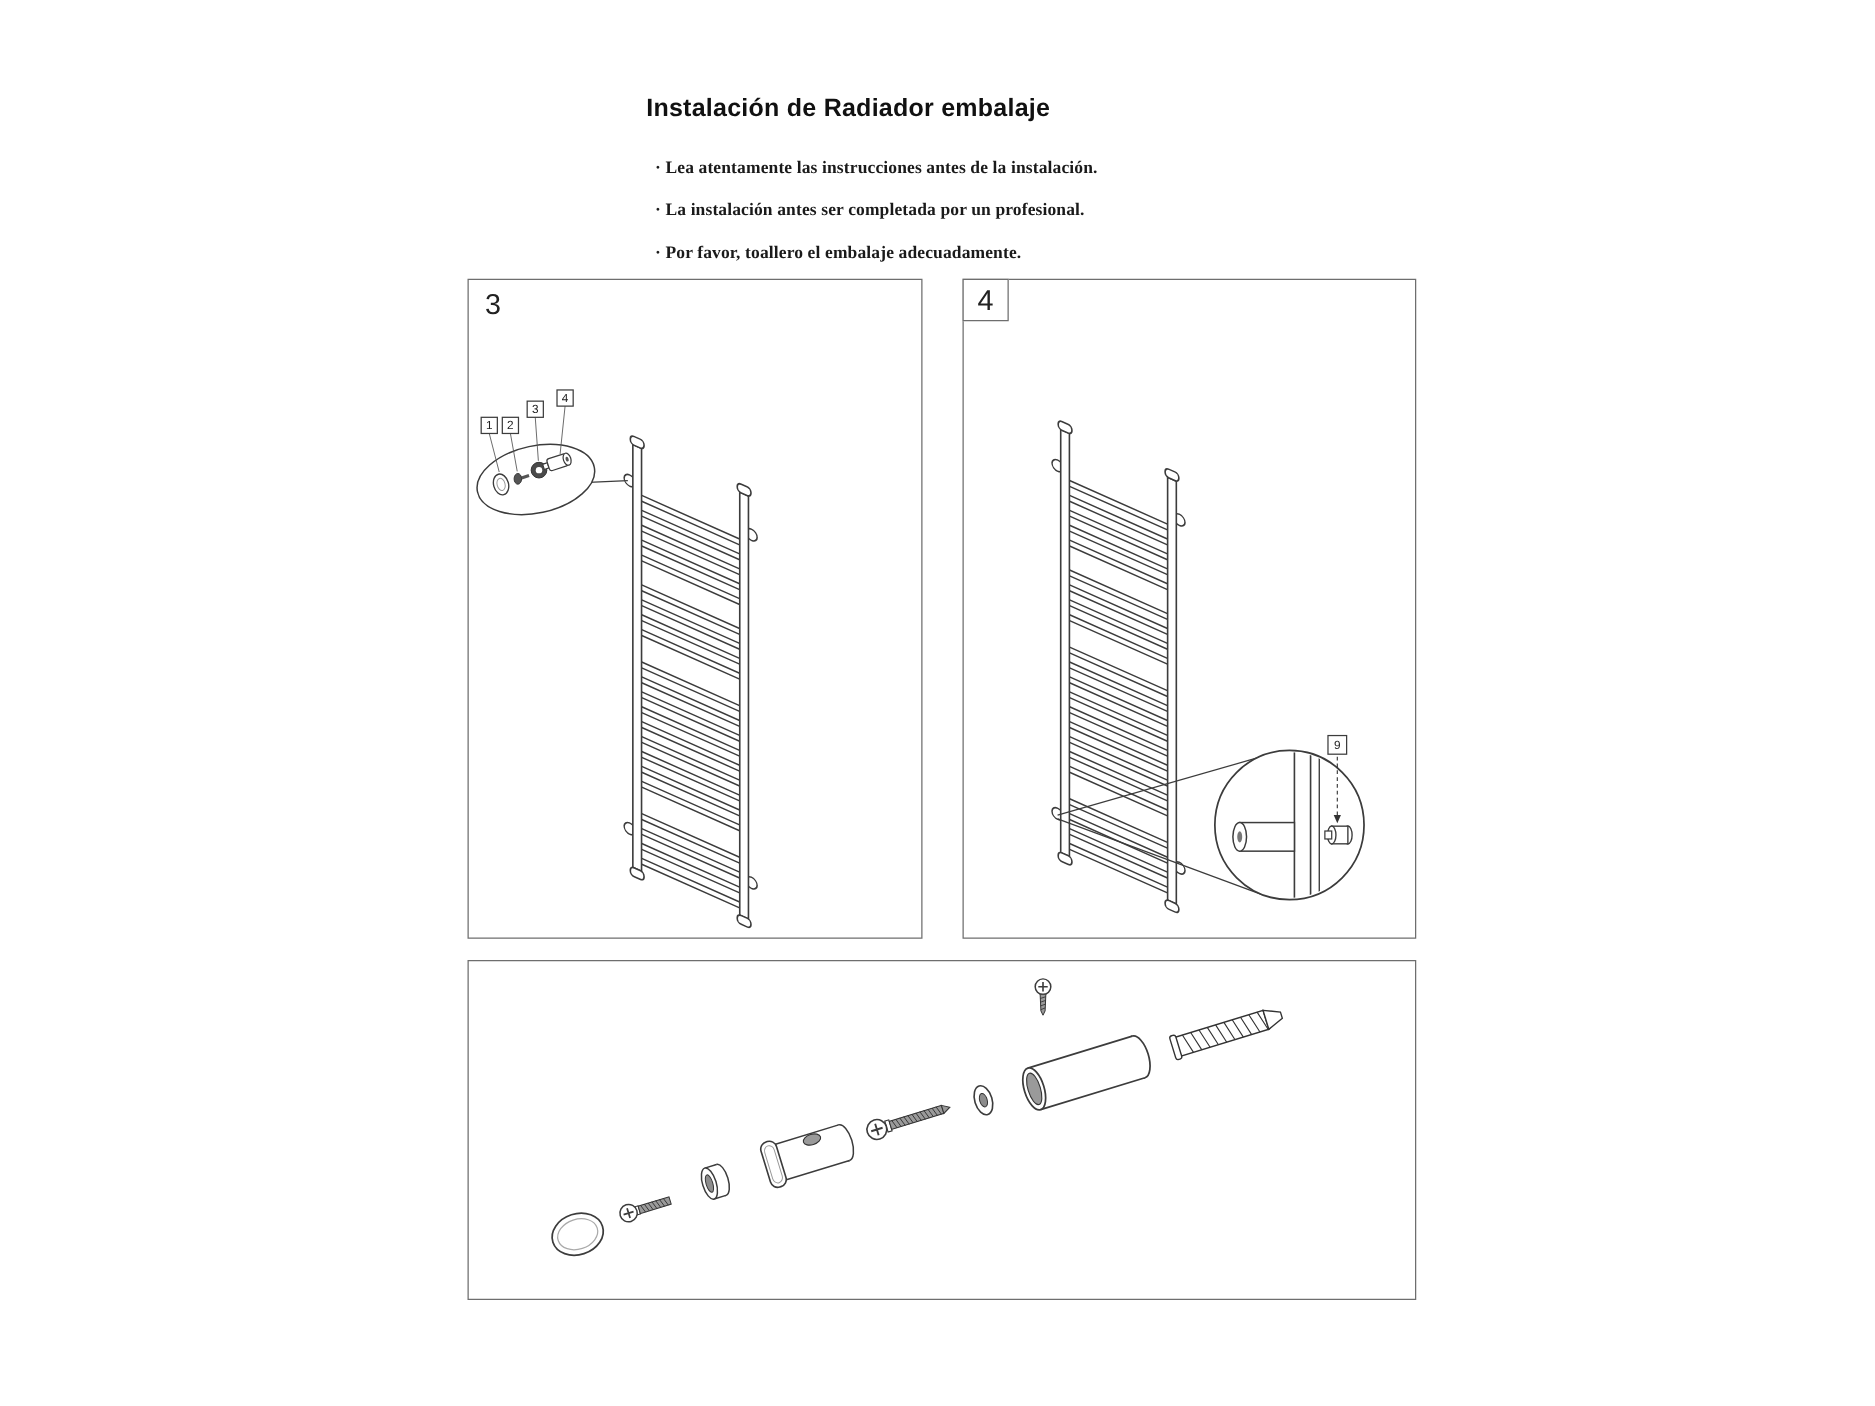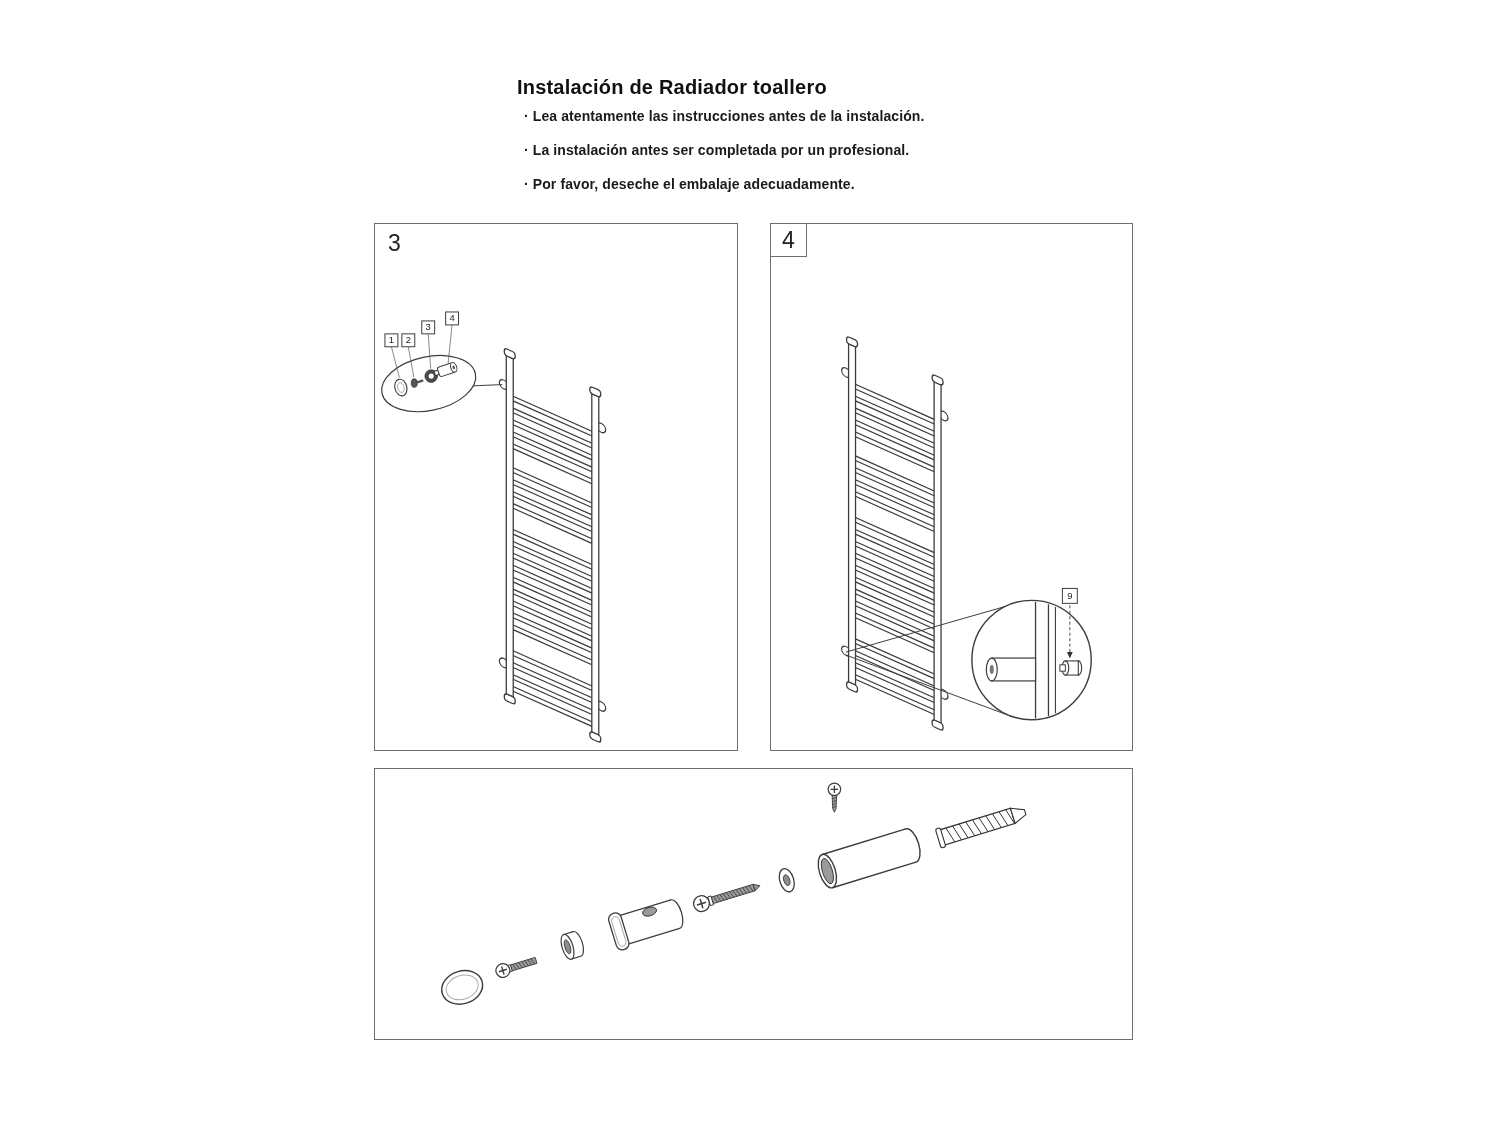--- a/index.html
+++ b/index.html
@@ -8,21 +8,21 @@
     width:1500px; height:1125px;
     font-family:"Liberation Sans", sans-serif;
     position:relative; overflow:hidden;
   }
   .page { position:relative; width:1500px; height:1125px; background:#fff; }
   .title {
     position:absolute; left:517px; top:76px;
     font-size:20px; font-weight:bold; color:#111;
     letter-spacing:0.2px;
   }
-  .bullets { position:absolute; left:524px; top:109px; }
+  .bullets { position:absolute; left:524px; top:127px;font-family:Liberation Serif, serif; }
   .bullets p {
     font-size:14px; font-weight:bold; color:#1a1a1a;
     line-height:15px; margin:0 0 19px 0; letter-spacing:0.1px;
   }
   .panel {
     position:absolute; border:1px solid #6e6e6e; background:#fff;
   }
   #panel3 { left:374px; top:223px; width:364px; height:528px; }
   #panel4 { left:770px; top:223px; width:363px; height:528px; }
   #panelExploded { left:374px; top:768px; width:759px; height:272px; }
@@ -40,26 +40,26 @@
   svg text {
     font-family:"Liberation Sans", sans-serif;
     fill:#222;
   }
 </style>
 </head>
 <body>
 
 <div class="page">
 
-  <h1 class="title">Instalación de Radiador toallero</h1>
+  <h1 class="title">Instalación de Radiador embalaje</h1>
 
   <div class="bullets">
     <p>· Lea atentamente las instrucciones antes de la instalación.</p>
     <p>· La instalación antes ser completada por un profesional.</p>
-    <p>· Por favor, deseche el embalaje adecuadamente.</p>
+    <p>· Por favor, toallero el embalaje adecuadamente.</p>
   </div>
 
   <div class="panel" id="panel3">
     <span class="panel-num">3</span>
     <svg class="drawing" viewBox="0 0 364 528">
 
       <g transform="translate(132 132) skewY(24)">
         <path d="M6 40H87M6 52H87M6 64H87M6 76H87M6 88H87M6 112H87M6 124H87M6 136H87M6 148H87M6 174H87M6 186H87M6 198H87M6 210H87M6 222H87M6 234H87M6 246H87M6 258H87M6 270H87M6 296H87M6 308H87M6 320H87M6 332H87" stroke="#3c3c3c" stroke-width="6" fill="none"></path>
         <path d="M6 40H87M6 52H87M6 64H87M6 76H87M6 88H87M6 112H87M6 124H87M6 136H87M6 148H87M6 174H87M6 186H87M6 198H87M6 210H87M6 222H87M6 234H87M6 246H87M6 258H87M6 270H87M6 296H87M6 308H87M6 320H87M6 332H87" stroke="#fff" stroke-width="3.4" fill="none"></path>
         <g fill="#fff" stroke="#3c3c3c" stroke-width="1.2">

